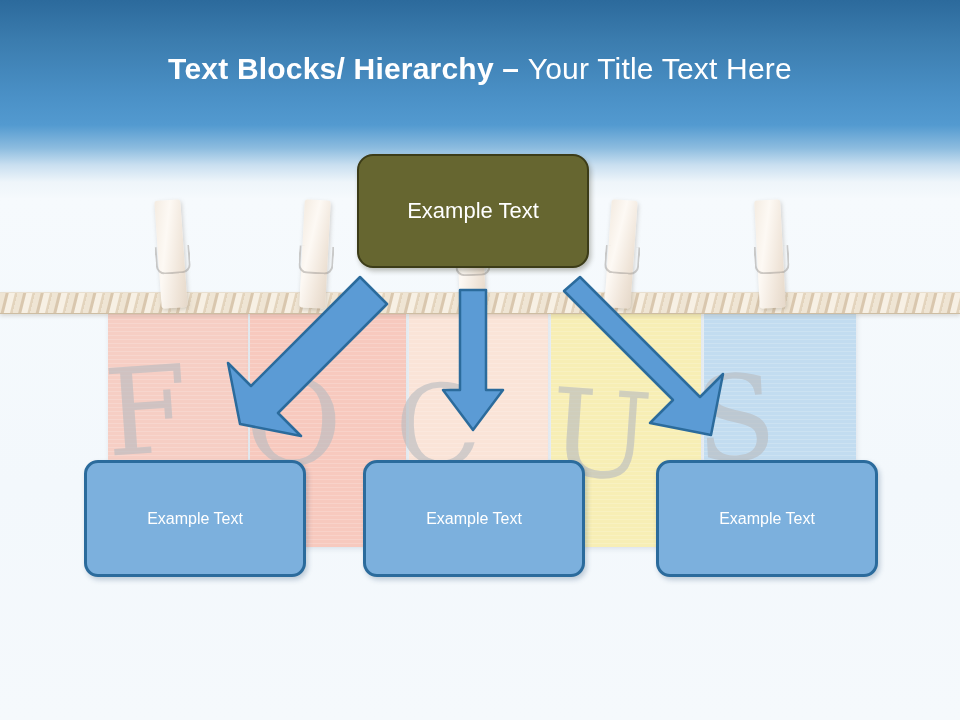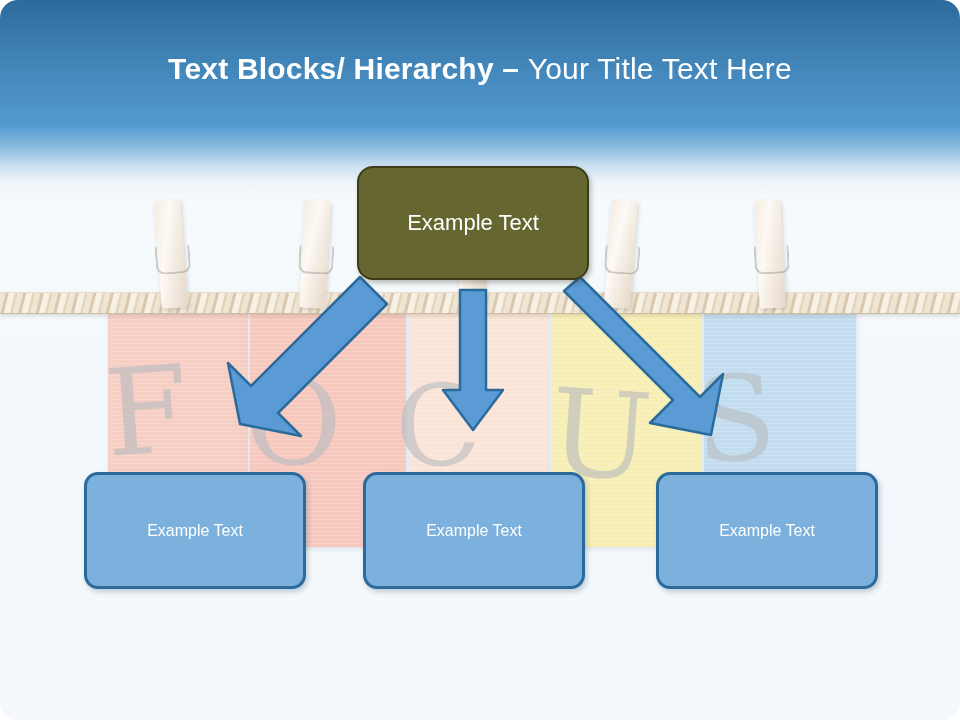--- a/index.html
+++ b/index.html
@@ -10,21 +10,20 @@
   body {
     font-family: "Liberation Sans", sans-serif;
   }
 
   #slide {
     position: relative;
     width: 960px;
     height: 720px;
     overflow: hidden;
     background: #f4f8fc;
-    border-radius: 18px;
   }
 
   
   .bg-sky {
     position: absolute;
     left: 0; top: 0;
     width: 960px;
     height: 200px;
     background: linear-gradient(to bottom,
         #2c6a9c 0px,
@@ -137,21 +136,20 @@
   }
 
   
   .shape {
     position: absolute;
     display: flex;
     align-items: center;
     justify-content: center;
     color: #ffffff;
     box-sizing: border-box;
-    margin-top: 12px;
   }
   .shape-top {
     background: #666630;
     border: 2px solid #3c3c18;
     border-radius: 16px;
     font-size: 22px;
     box-shadow: 2px 3px 5px rgba(40,40,20,0.30);
   }
   .shape-child {
     background: #7cb0dd;

